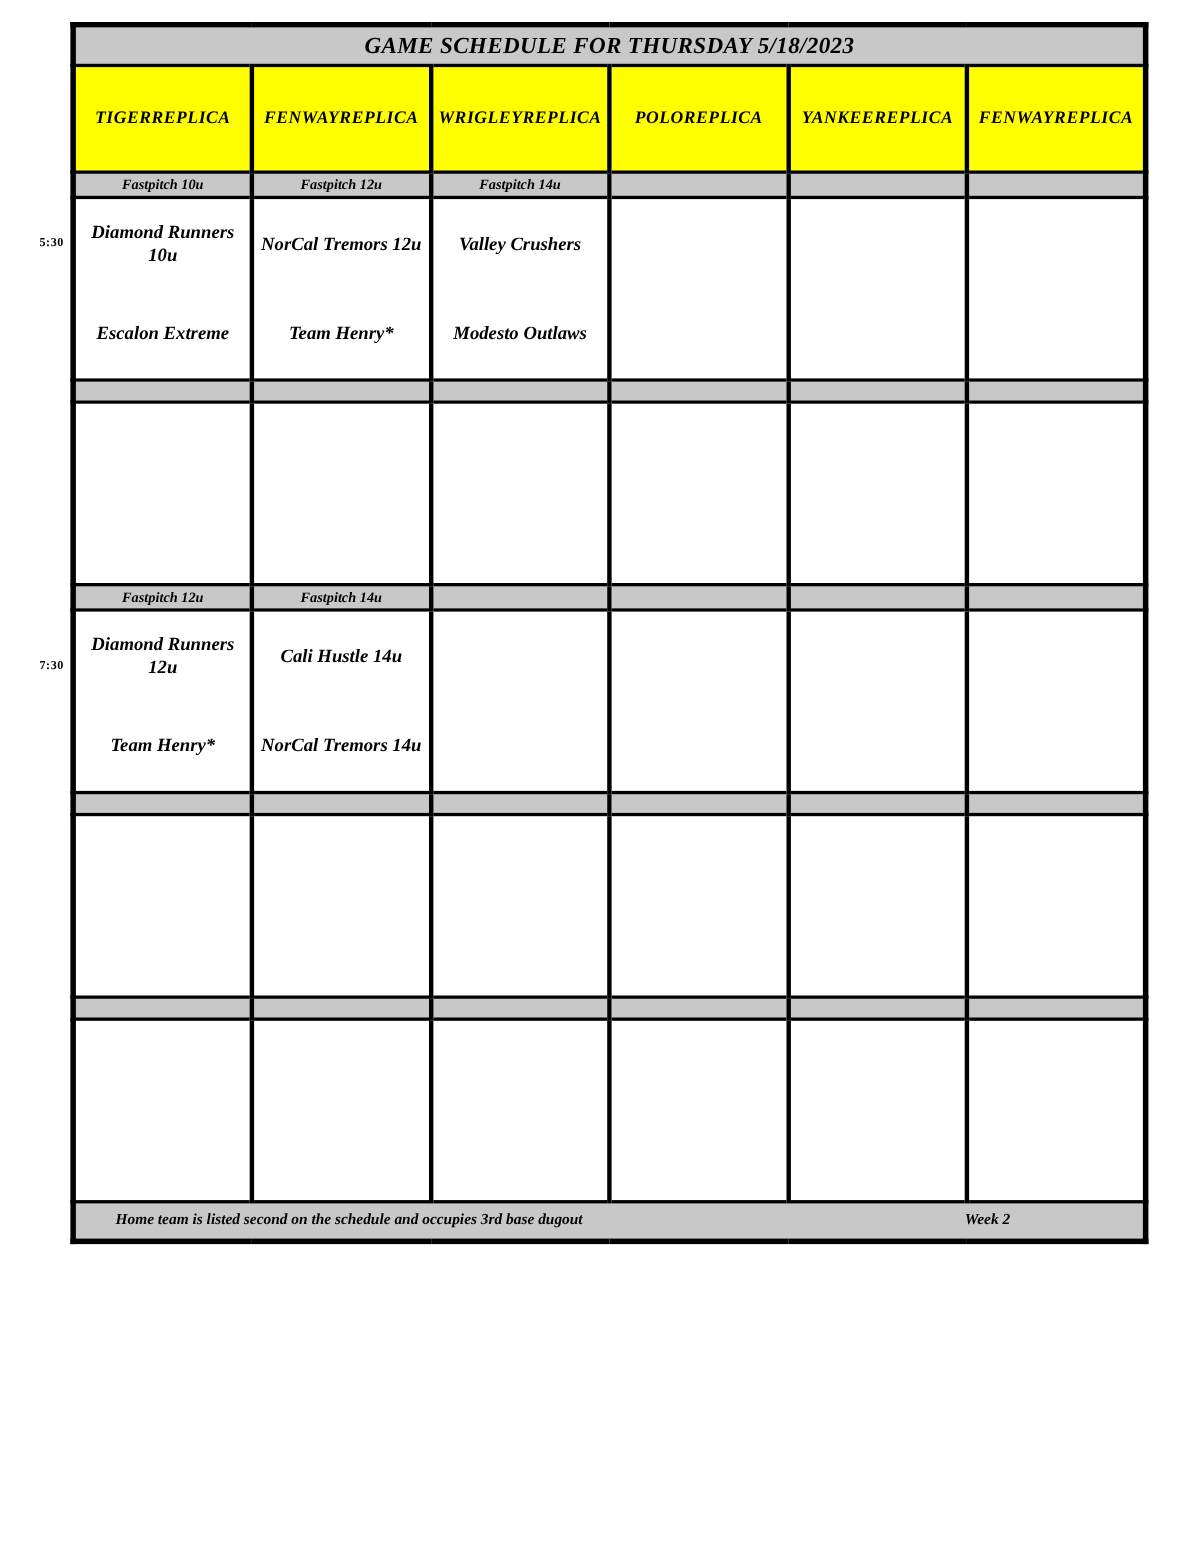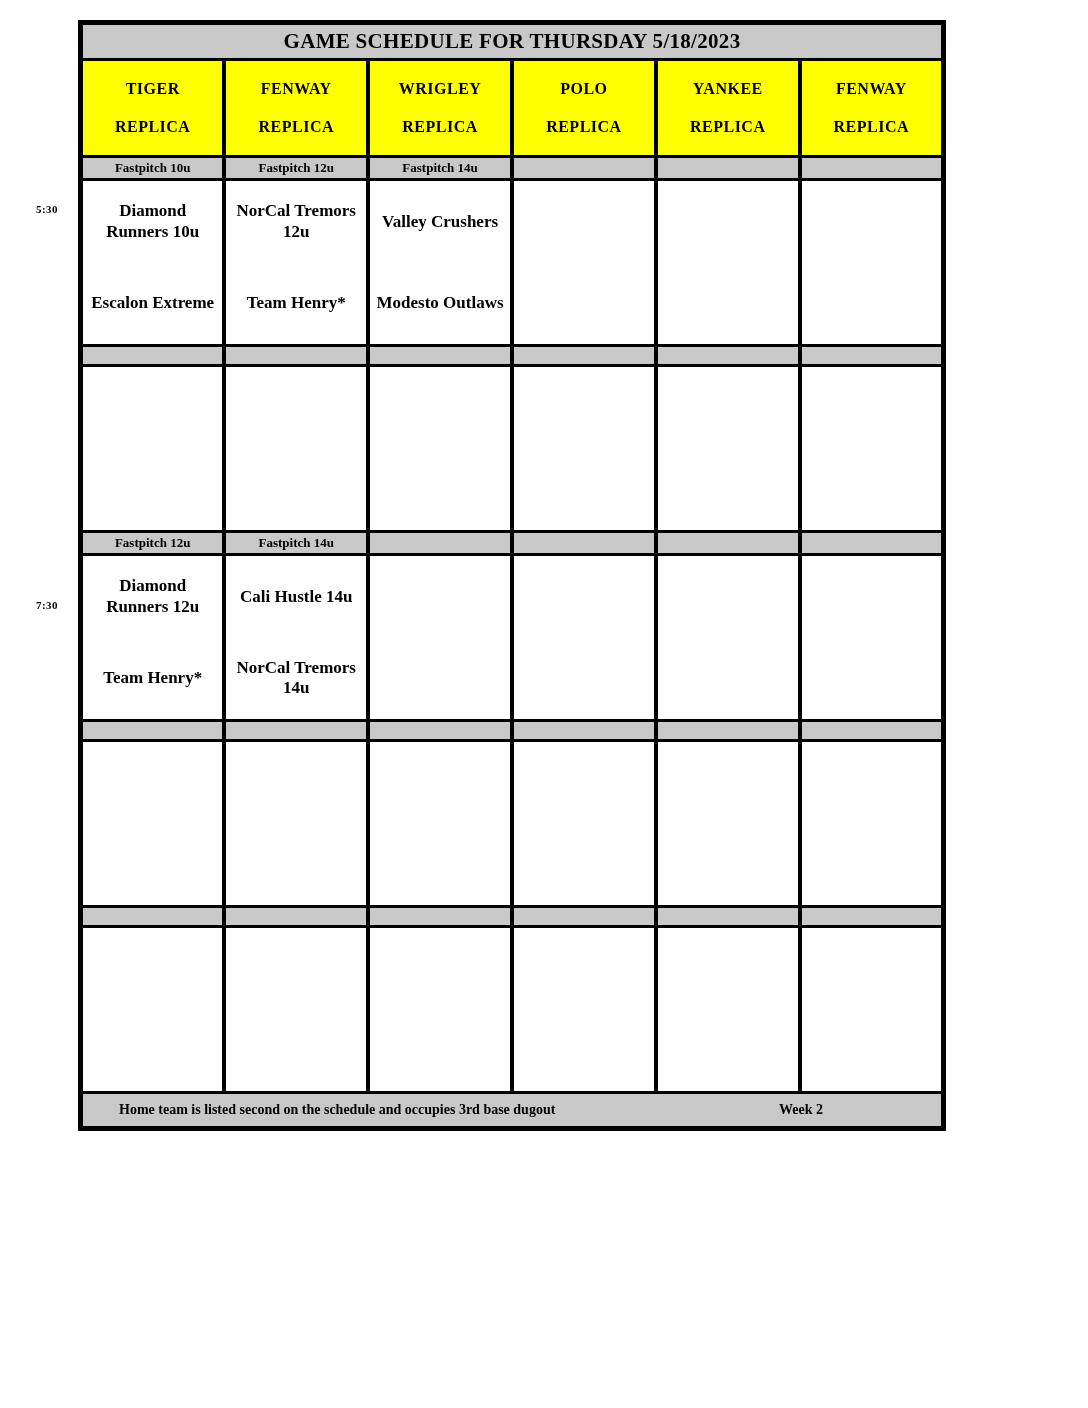--- a/index.html
+++ b/index.html
@@ -15,30 +15,31 @@
   }
   .time-label {
     position: absolute;
     left: 26px;
     width: 42px;
     text-align: center;
     font-size: 11px;
     font-weight: bold;
     letter-spacing: 0.5px;
   }
-  .time-label.t530 { top: 203px; }
+  .time-label.t530 { top: 215px; }
   .time-label.t730 { top: 599px; }
   table.schedule {
     position: absolute;
-    left: 78px;
+    left: 64px;
     top: 20px;
-    width: 868px;
+    width: 980px;
     border-collapse: collapse;
     table-layout: fixed;
     border: 5px solid #000000;
+    font-style: italic;
   }
   table.schedule td {
     border: 3px solid #000000;
     border-left-width: 4px;
     border-right-width: 4px;
     overflow: hidden;
   }
   td.title-cell {
     height: 37px;
     background: #c8c8c8;
@@ -49,21 +50,21 @@
   }
   td.field-cell {
     height: 94px;
     background: #ffff00;
     padding: 0;
     vertical-align: middle;
   }
   .field-inner {
     height: 94px;
     display: flex;
-    flex-direction: column;
+    flex-direction: row;
     align-items: center;
     justify-content: center;
     font-size: 16px;
     line-height: 38px;
     letter-spacing: 0.5px;
   }
   td.division-cell {
     height: 20px;
     background: #c8c8c8;
     text-align: center;

